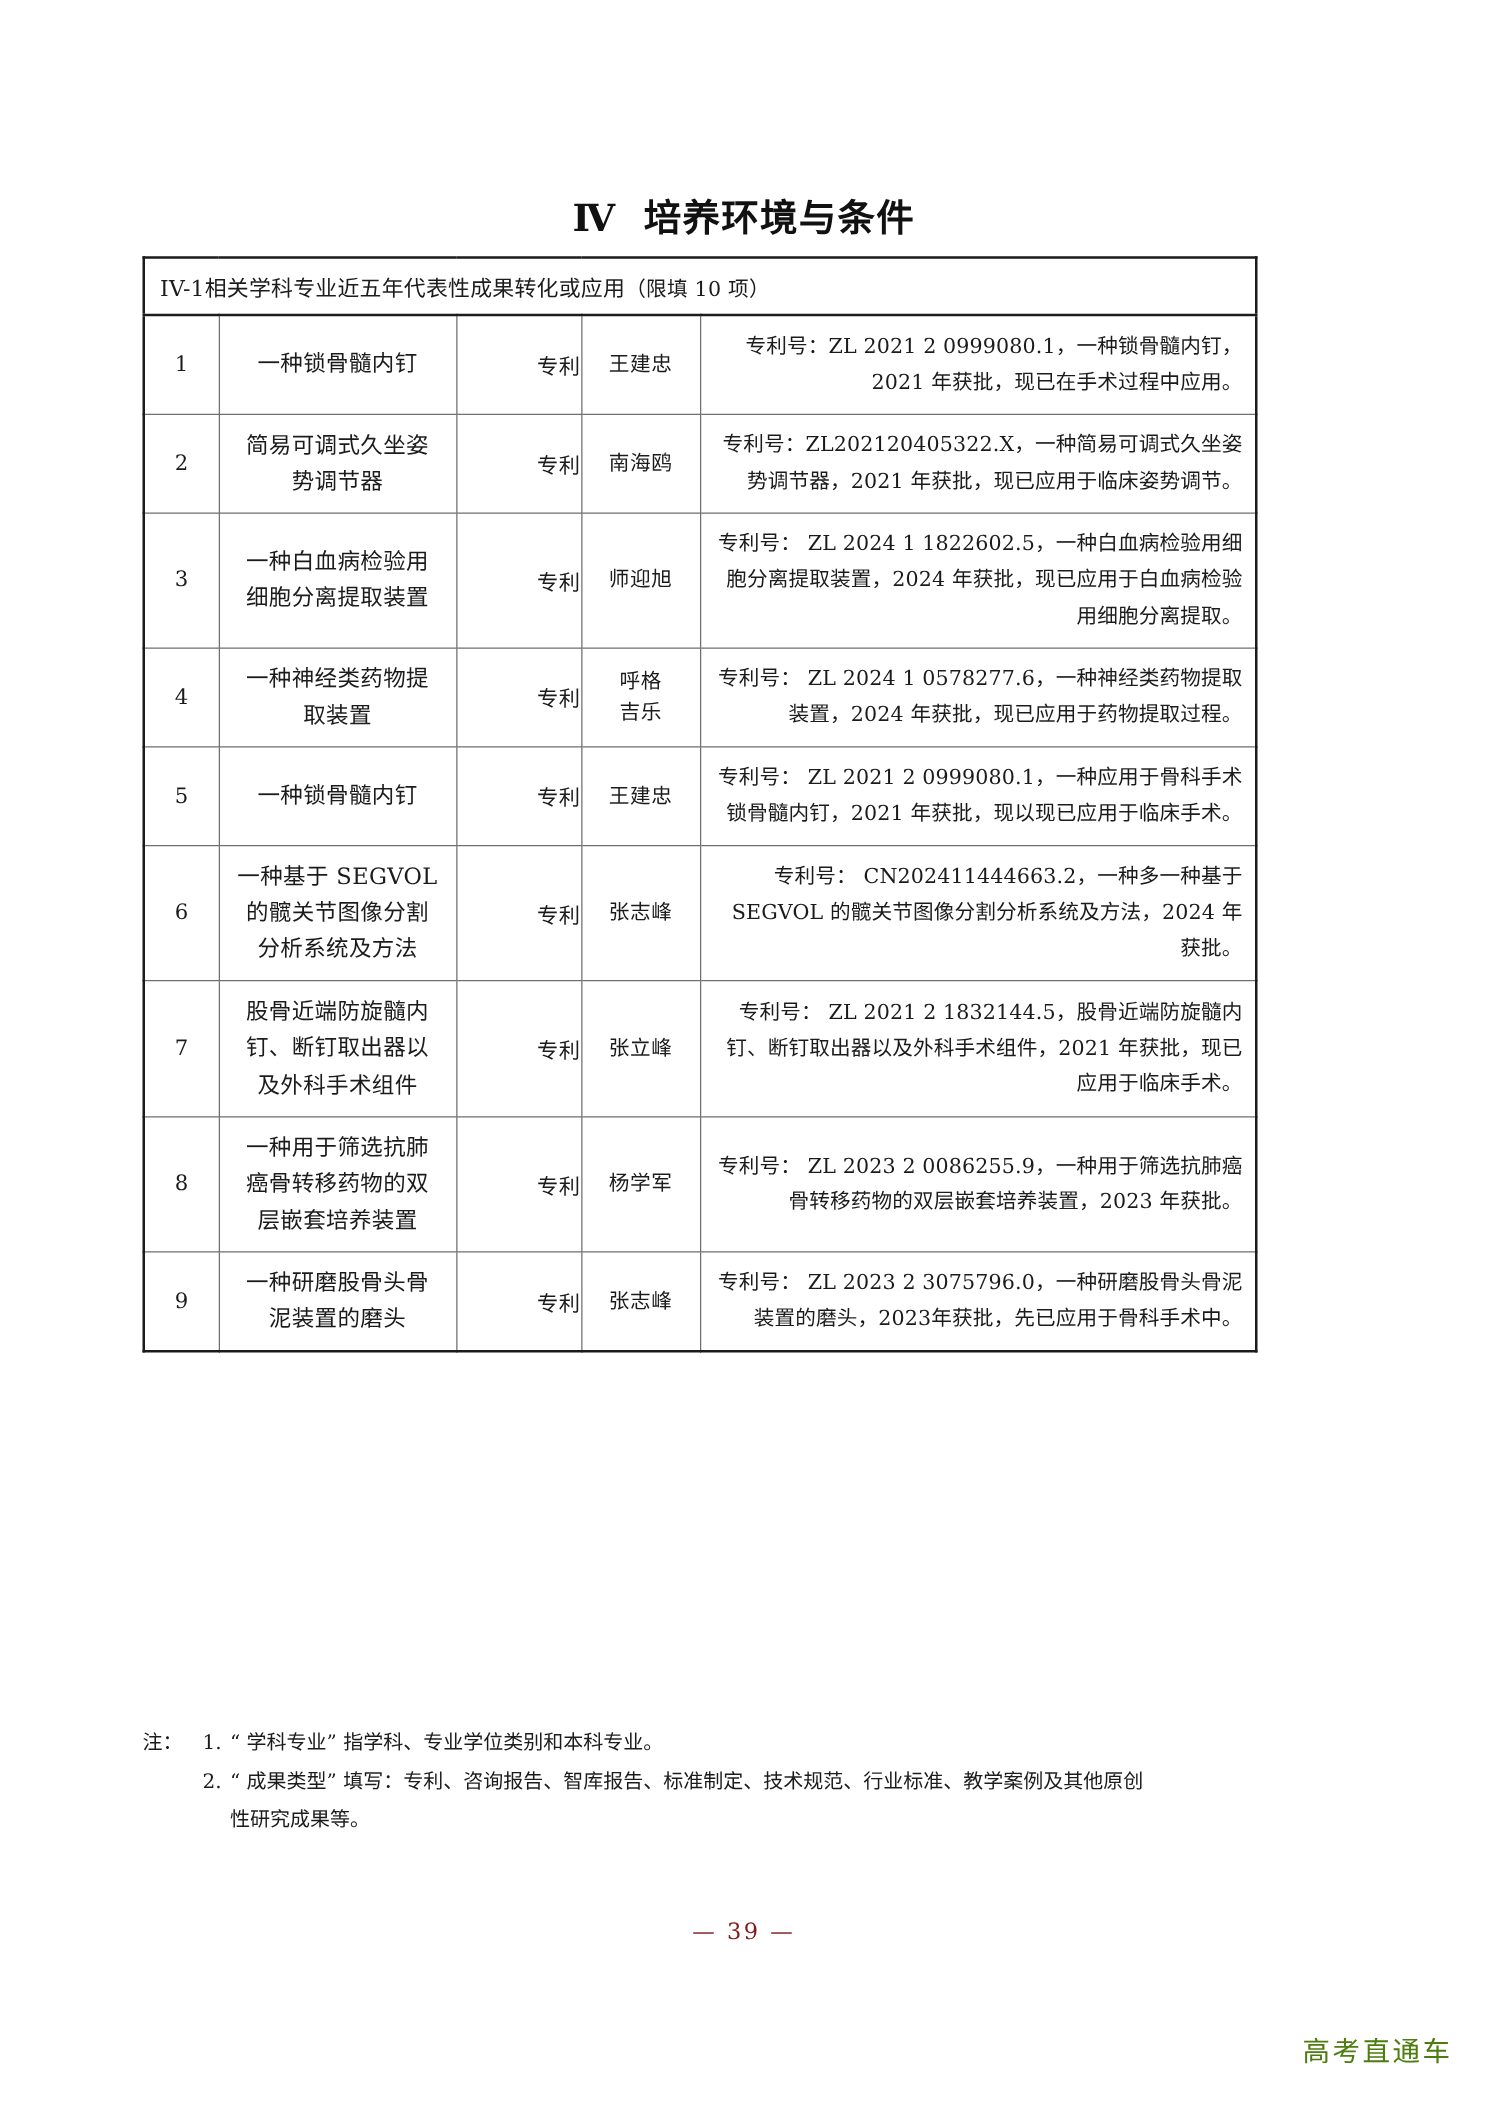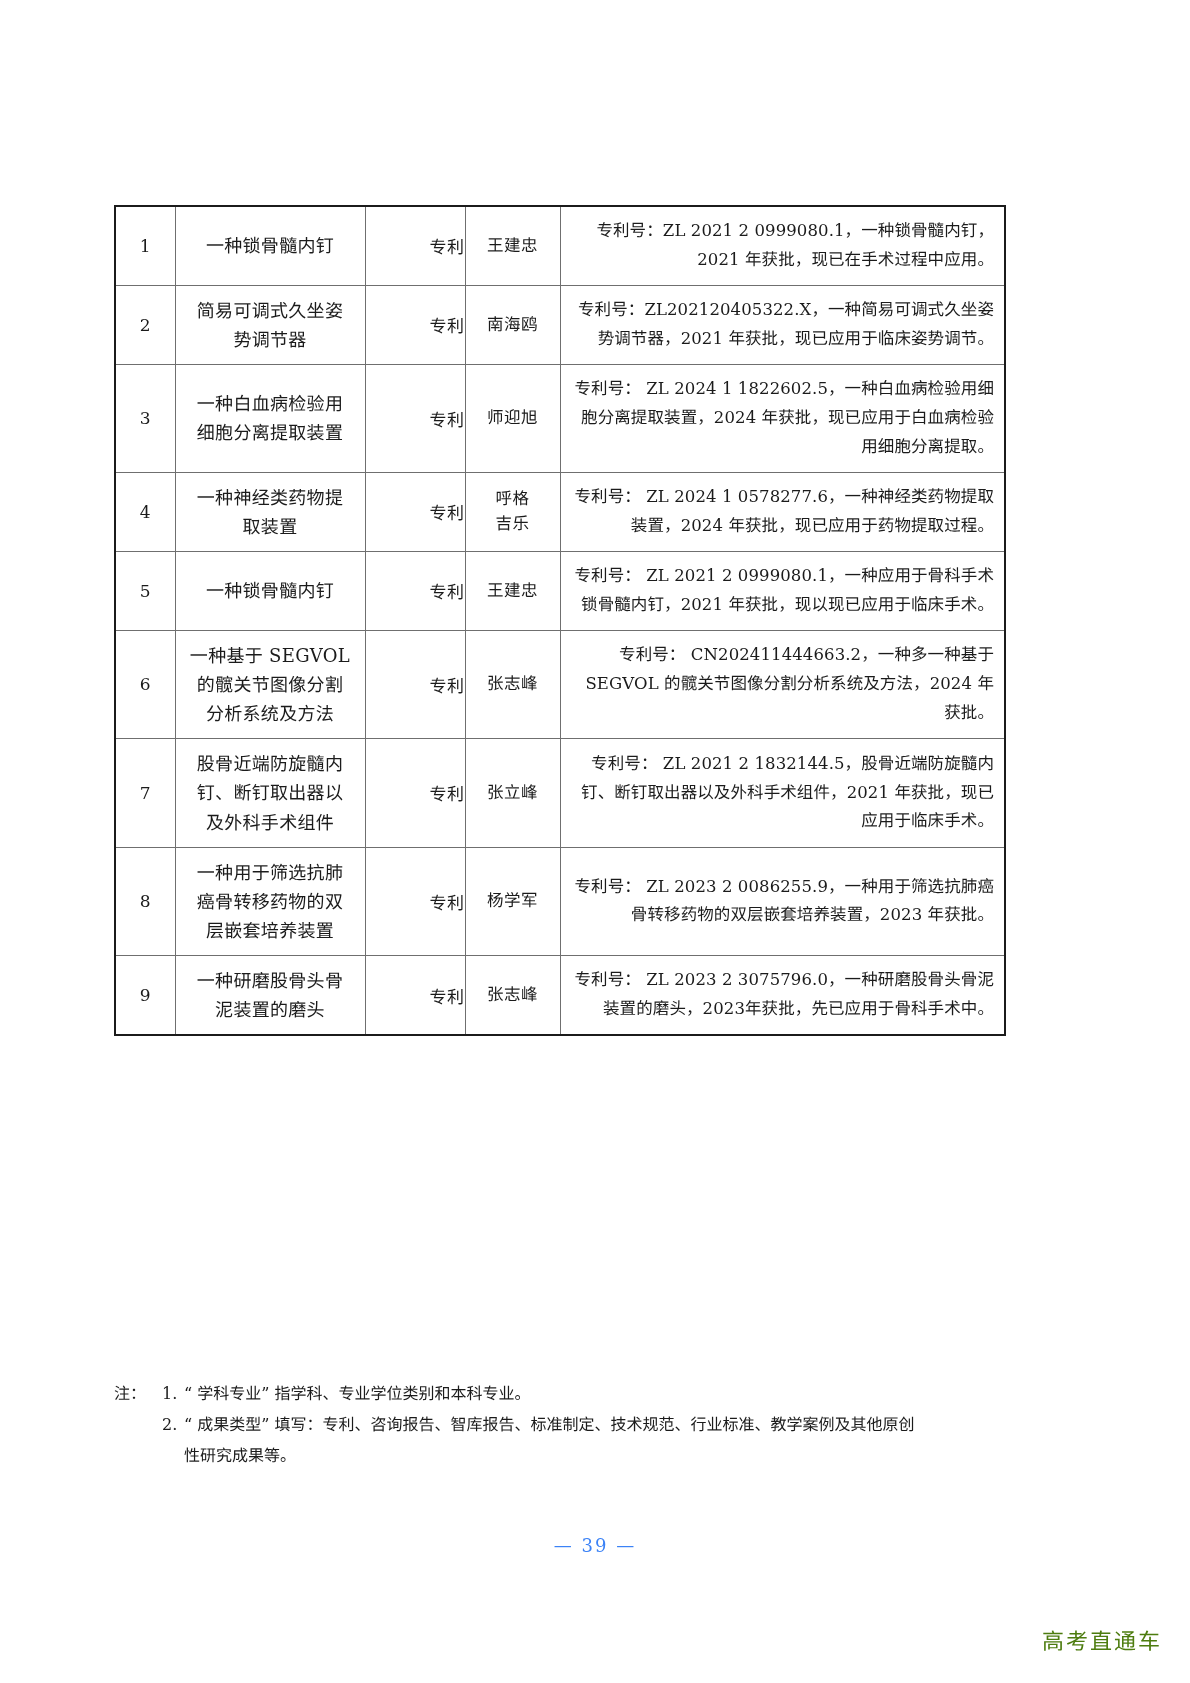--- a/index.html
+++ b/index.html
@@ -160,52 +160,58 @@
   }
 
   
   .page-num {
     position: absolute;
     left: 0;
     top: 1535px;
     width: 1190px;
     text-align: center;
     font-size: 18px;
-    color: #3b82f6;
+    color: #7f1d1d;
     letter-spacing: 2px;
     font-family: "DejaVu Serif", "Liberation Serif", serif;
   }
 
   .watermark {
     position: absolute;
     right: 28px;
     bottom: 28px;
     font-size: 22px;
     color: #4d7c0f;
     letter-spacing: 2px;
     font-family: "DejaVu Sans", "Liberation Sans", sans-serif;
     user-select: none;
   }
 </style>
 </head>
 <body>
 
 <div class="page">
 
+  <div class="doc-title">
+    <span class="numeral">Ⅳ</span><span>培养环境与条件</span>
+  </div>
 
   <div class="table-wrap">
     <table class="main">
       <colgroup>
         <col class="c-idx">
         <col class="c-name">
         <col class="c-type">
         <col class="c-人">
         <col class="c-desc">
       </colgroup>
       <tbody>
+        <tr>
+          <td class="banner-cell" colspan="5"><span>IV-1</span><span>相关学科专业近五年代表性成果转化或应用</span><span class="limit">（限填 10 项）</span></td>
+        </tr>
 
       <tr>
             <td class="idx">1</td>
             <td class="name">一种锁骨髓内钉</td>
             <td class="type">专利</td>
             <td class="person">王建忠</td>
             <td class="desc">专利号：ZL 2021 2 0999080.1，一种锁骨髓内钉，2021 年获批，现已在手术过程中应用。</td>
           </tr>
           <tr>
             <td class="idx">2</td>

